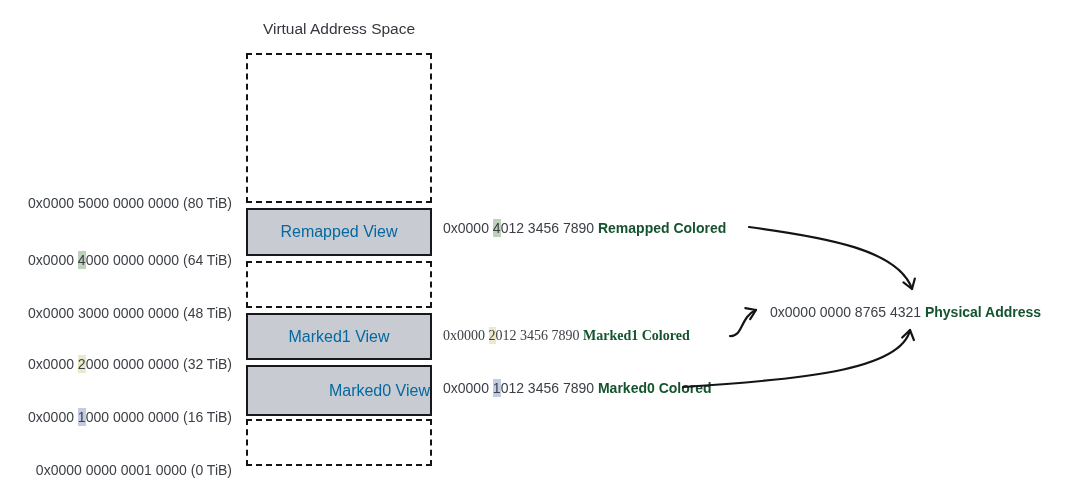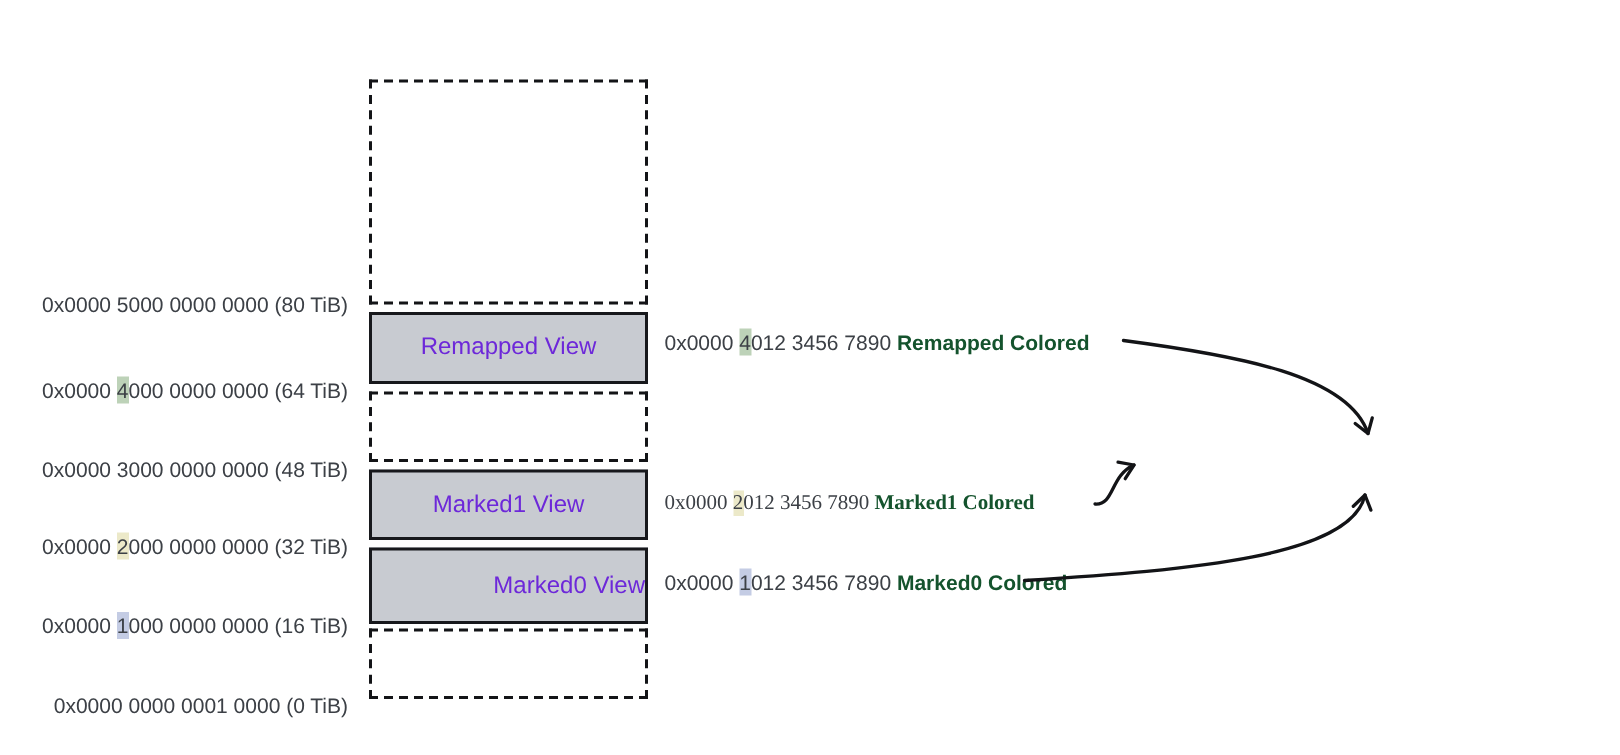--- a/index.html
+++ b/index.html
@@ -34,21 +34,21 @@
   .vas-box.dashed {
     border: 2px dashed #131417;
     background: transparent;
   }
   .vas-box.solid {
     border: 2px solid #17181c;
     background: #c8cbd1;
   }
   .vas-box .box-label {
     font-size: 16px;
-    color: #6d28d9;
+    color: #0369a1;
     white-space: nowrap;
   }
   .scale-label {
     position: absolute;
     right: 848px;
     height: 18px;
     line-height: 18px;
     font-size: 14px;
     white-space: nowrap;
     text-align: right;
@@ -76,20 +76,21 @@
     width: 1080px; height: 503px;
     pointer-events: none;
   }
   .arrow-overlay path { stroke: #131417; stroke-width: 2.2; fill: none; stroke-linecap: round; }
 </style>
 </head>
 <body>
 
 <div class="canvas">
 
+  <div class="title">Virtual Address Space</div>
 
   <div id="vas-column">
       <div class="vas-box dashed" style="top: 53px; height: 150px;"></div>
       <div class="vas-box solid" style="top: 208px; height: 48px;">
         <span class="box-label">Remapped View</span>
       </div>
       <div class="vas-box dashed" style="top: 261px; height: 47px;"></div>
       <div class="vas-box solid" style="top: 313px; height: 47px; align-items: center;">
         <span class="box-label">Marked1 View</span>
       </div>
@@ -107,20 +108,21 @@
       <div class="scale-label" style="top: 408px;"><span>0x0000 </span><span class="hl" style="background: rgb(196, 204, 228);">1</span><span>000 0000 0000 (16 TiB)</span></div>
       <div class="scale-label" style="top: 461px;"><span>0x0000 0000 0001 0000 (0 TiB)</span></div>
     </div>
 
   <div id="pointer-rows">
       <div class="pointer-row" style="top: 219px;"><span>0x0000 </span><span class="hl" style="background: rgb(189, 210, 184);">4</span><span>012 3456 7890 </span><span class="seg-b">Remapped Colored</span></div>
       <div class="pointer-row" style="top: 327px; font-family: Liberation Serif, serif;"><span>0x0000 </span><span class="hl" style="background: rgb(236, 233, 201);">2</span><span>012 3456 7890 </span><span class="seg-b">Marked1 Colored</span></div>
       <div class="pointer-row" style="top: 379px;"><span>0x0000 </span><span class="hl" style="background: rgb(196, 204, 228);">1</span><span>012 3456 7890 </span><span class="seg-b">Marked0 Colored</span></div>
     </div>
 
+  <div id="physical" class="physical-label" style="left: 770px; top: 303px;"><span>0x0000 0000 8765 4321 </span><span class="seg-b">Physical Address</span></div>
 
   <svg class="arrow-overlay" viewBox="0 0 1080 503" xmlns="http://www.w3.org/2000/svg">
     <defs>
       <marker id="ah" markerUnits="userSpaceOnUse" markerWidth="24" markerHeight="24" refX="0" refY="0" orient="auto" viewBox="-12 -12 24 24">
         <path d="M-9,-6 L0,0 L-9,6" stroke="#131417" stroke-width="2.2" fill="none" stroke-linecap="round" stroke-linejoin="round"></path>
       </marker>
     </defs>
     <path d="M 749 227 C 825 237, 899 250, 912 289" marker-end="url(#ah)"></path>
     <path d="M 730 336 C 743 337, 740 317, 756 310" marker-end="url(#ah)"></path>
     <path d="M 683 387 C 795 380, 901 371, 910 330" marker-end="url(#ah)"></path>

